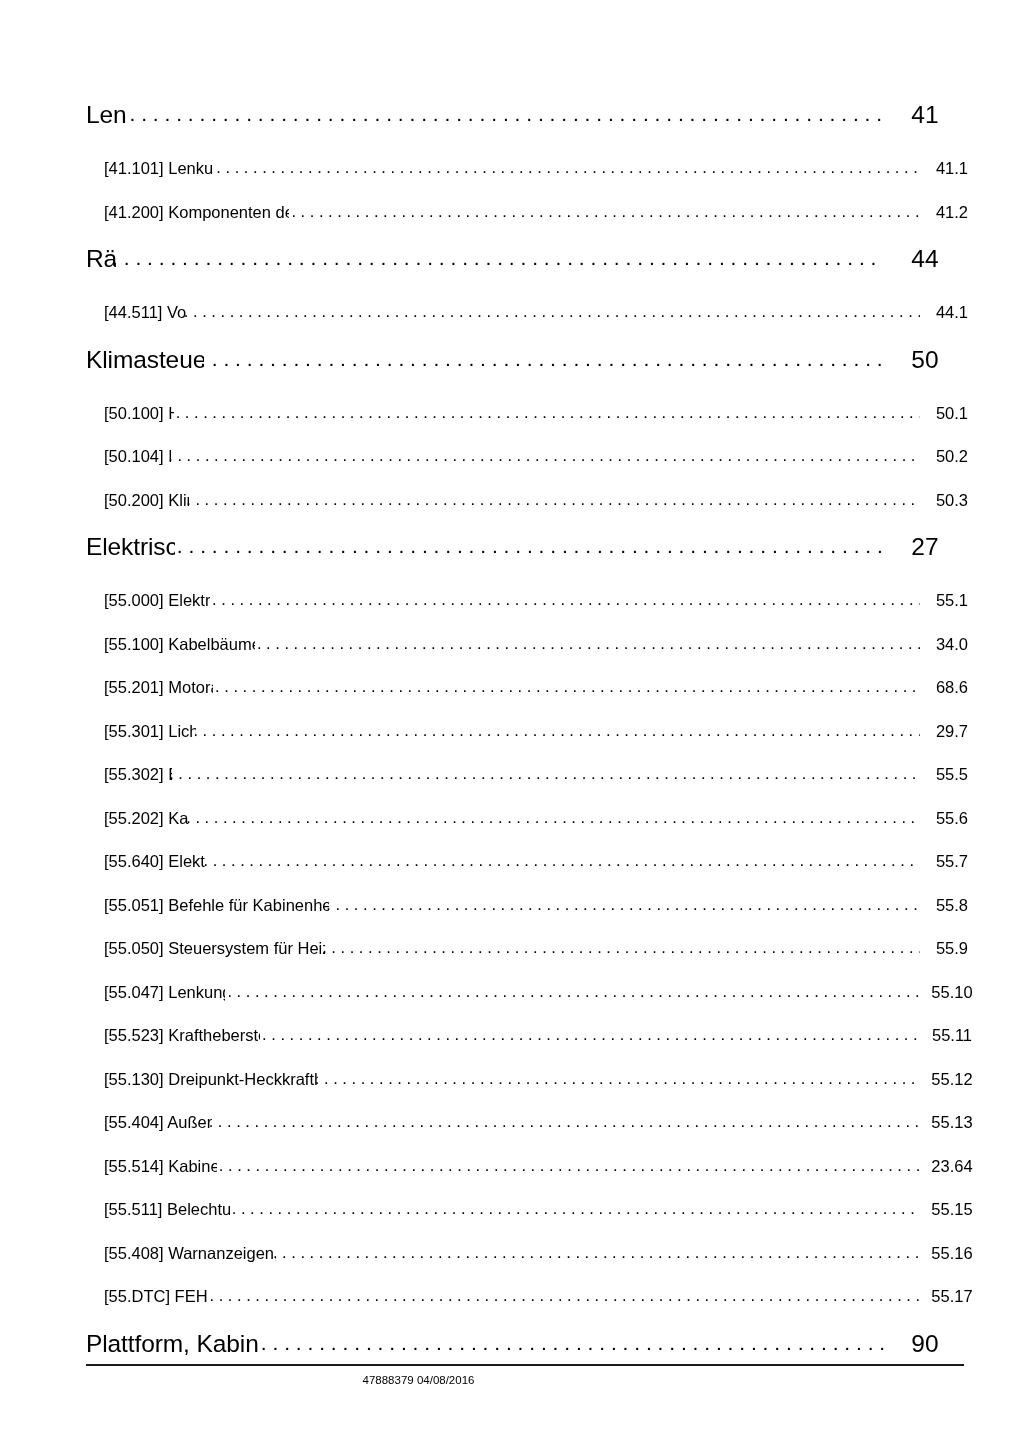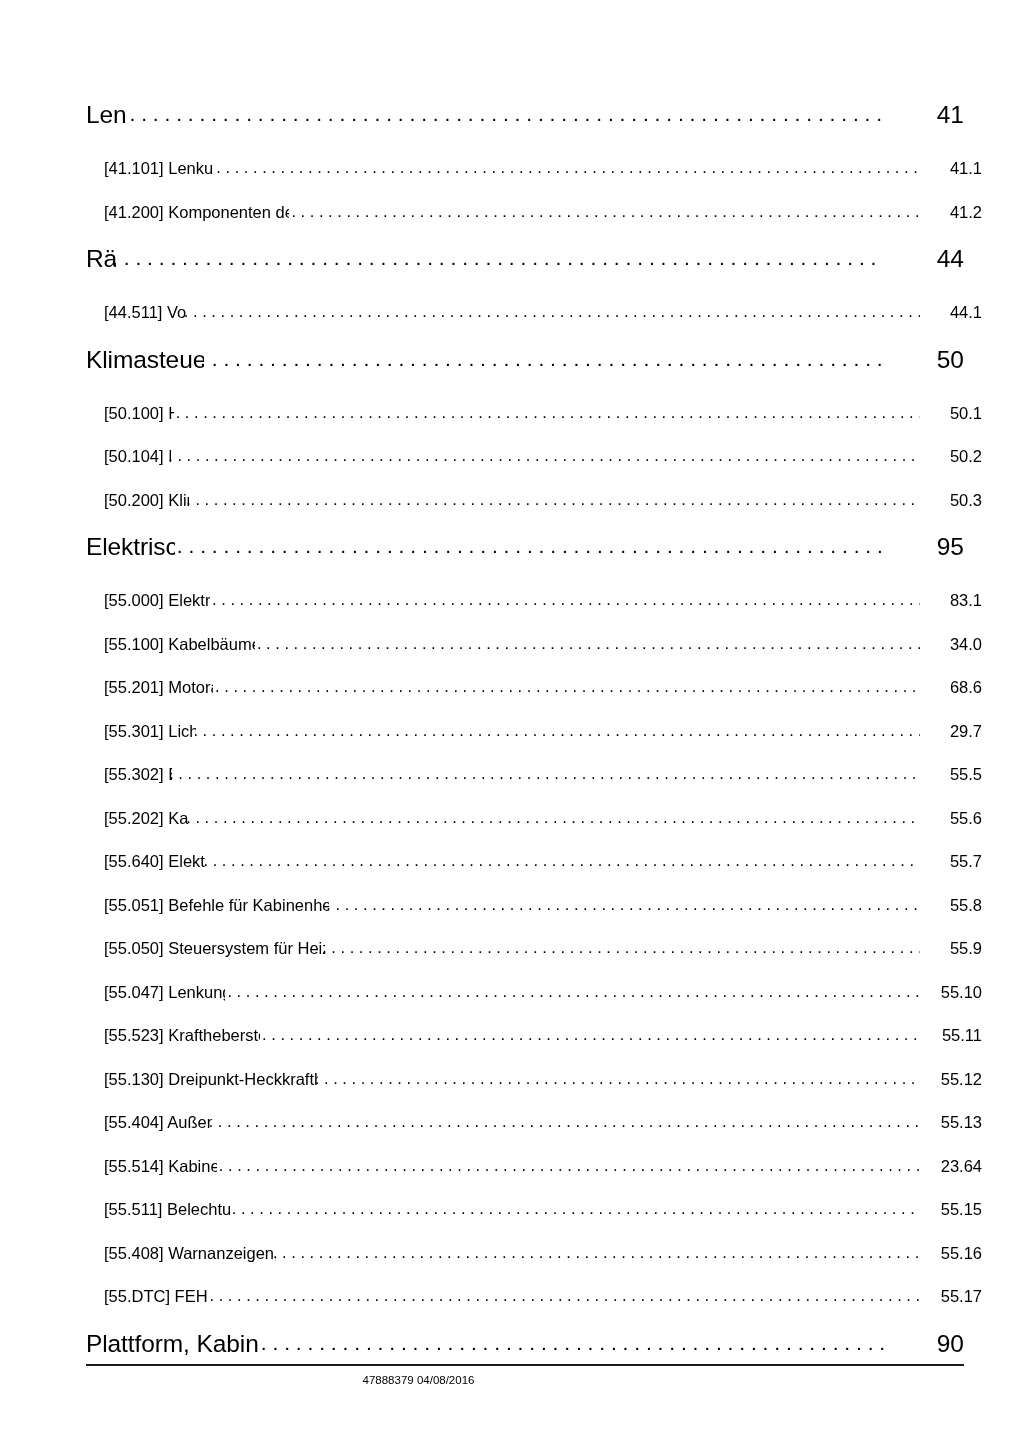--- a/index.html
+++ b/index.html
@@ -54,21 +54,21 @@
     content: ". . . . . . . . . . . . . . . . . . . . . . . . . . . . . . . . . . . . . . . . . . . . . . . . . . . . . . . . . . . . . . . . . . . . . . . . . . . . . . . . . . . . . . . . . . . . . . . . . . . . . . . . . . . . . . . . . . . . . . . . . . . . . . . . . . . . . . . . . . . . . . . . . .";
     display: block;
     letter-spacing: 0;
     word-break: break-all;
     overflow: hidden;
     white-space: nowrap;
   }
 
   .toc-page {
     flex: 0 0 auto;
-    text-align: right;
+    text-align: center;
   }
 
   
   .level1 {
     height: 57px;
     align-items: baseline;
   }
   .level1 .toc-title {
     font-size: 24.5px;
     line-height: 28px;
@@ -181,26 +181,26 @@
         <span class="toc-page">50.2</span>
       </div>
       <div class="toc-row level2 tight">
         <span class="toc-title">[50.200] Klimaanlage</span>
         <span class="toc-leader"></span>
         <span class="toc-page">50.3</span>
       </div>
       <div class="toc-row level1">
         <span class="toc-title">Elektrische Anlagen</span>
         <span class="toc-leader"></span>
-        <span class="toc-page">95</span>
+        <span class="toc-page">27</span>
       </div>
       <div class="toc-row level2">
         <span class="toc-title">[55.000] Elektrische Anlage</span>
         <span class="toc-leader"></span>
-        <span class="toc-page">83.1</span>
+        <span class="toc-page">55.1</span>
       </div>
       <div class="toc-row level2">
         <span class="toc-title">[55.100] Kabelbäume und Steckverbinder</span>
         <span class="toc-leader"></span>
         <span class="toc-page">34.0</span>
       </div>
       <div class="toc-row level2">
         <span class="toc-title">[55.201] Motoranlasssystem</span>
         <span class="toc-leader"></span>
         <span class="toc-page">68.6</span>

